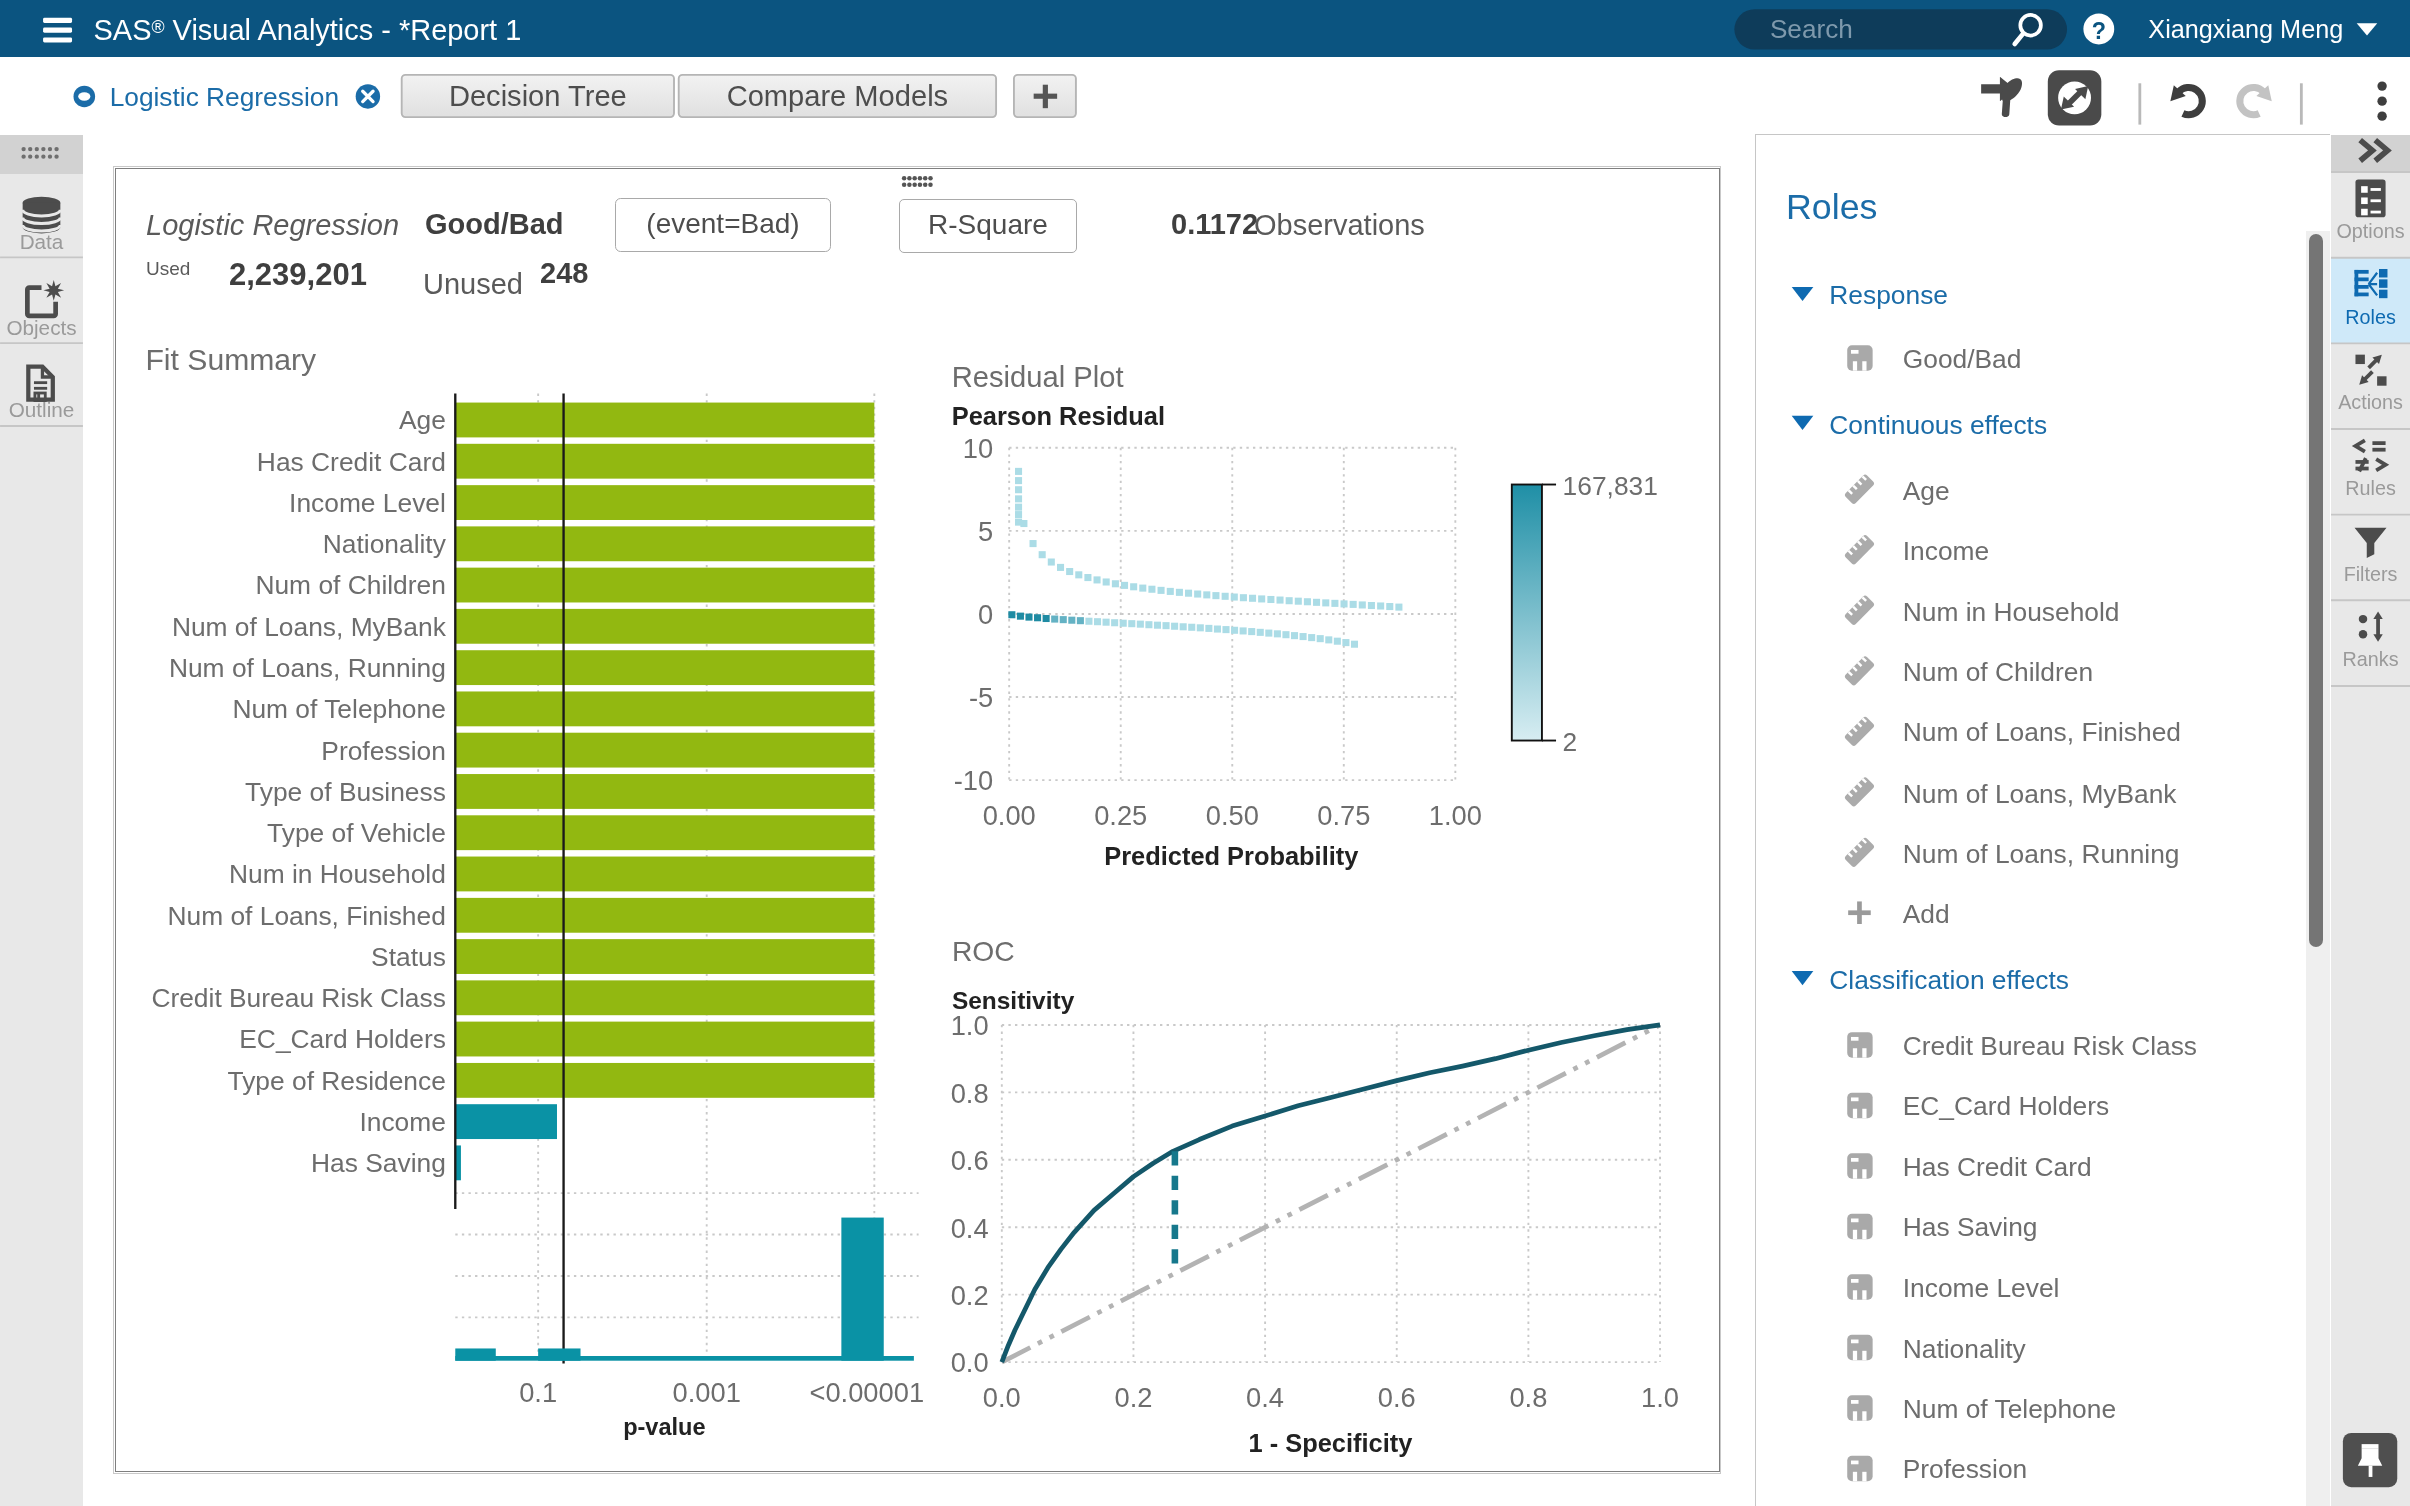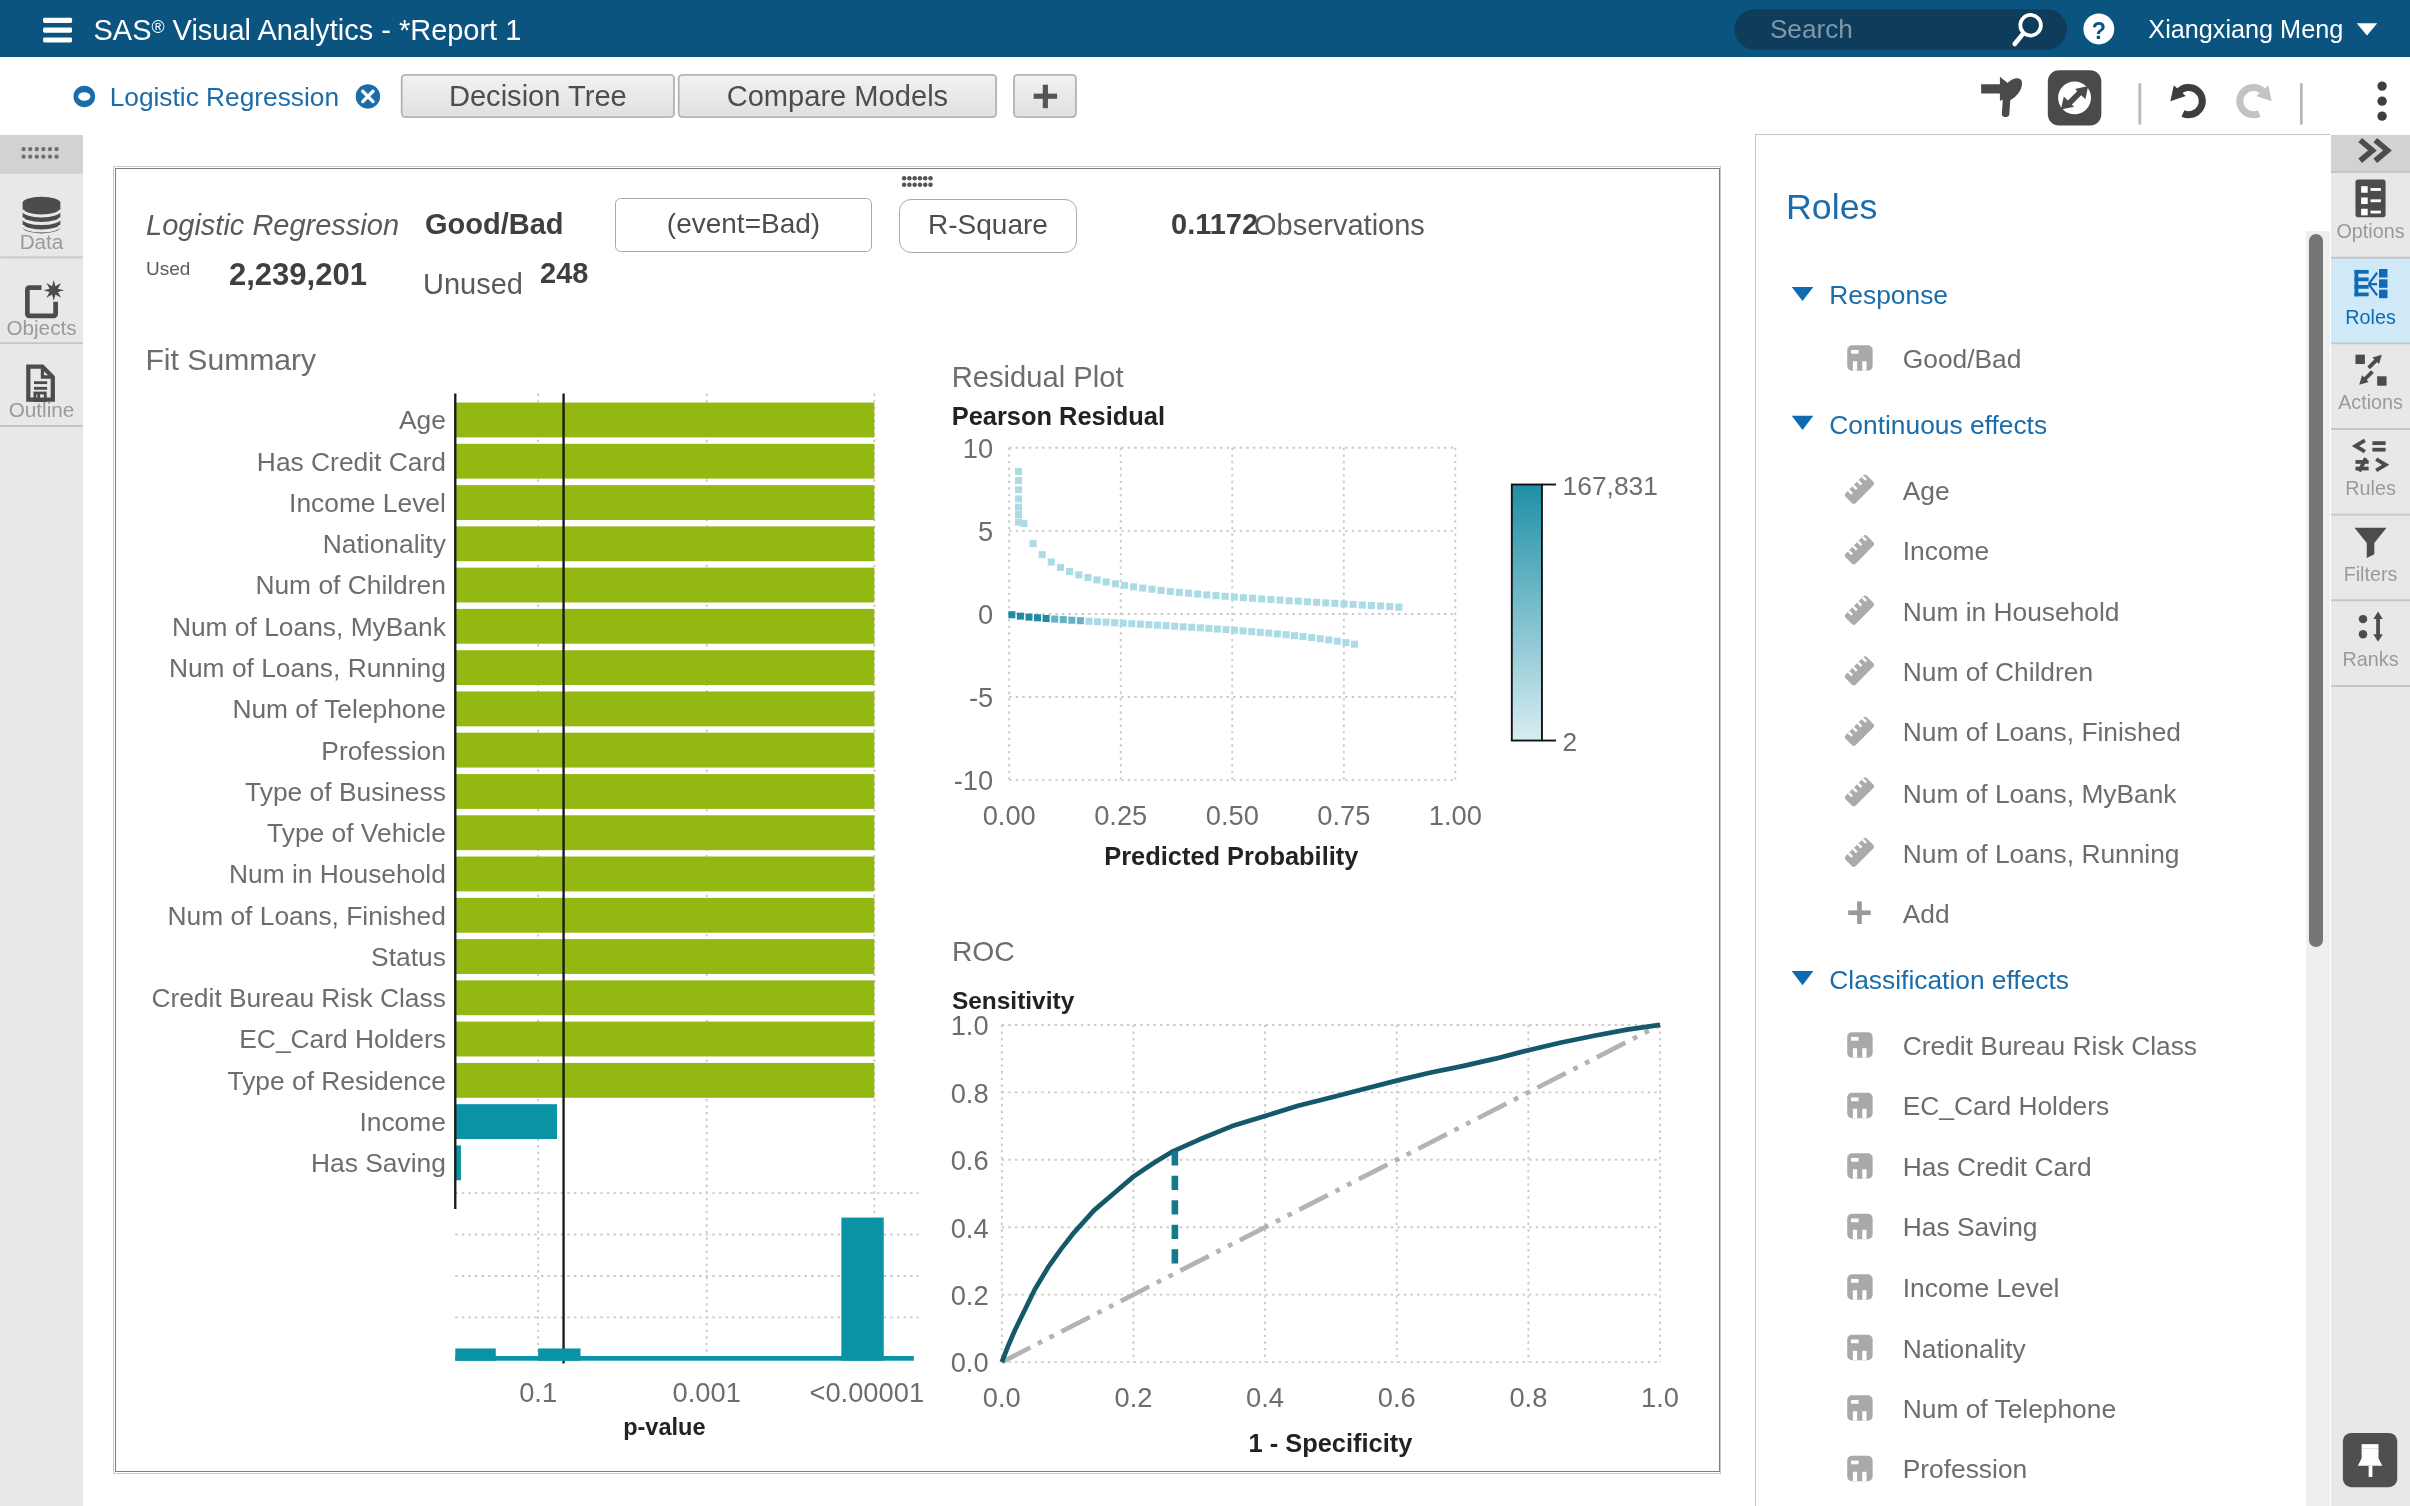--- a/index.html
+++ b/index.html
@@ -109,36 +109,36 @@
  <rect x="37" y="417" width="11" height="8"></rect>
  <line x1="41" y1="417" x2="41" y2="425"></line>
 </g>
 <text x="44" y="443" font-size="22" fill="#9a9a9a" text-anchor="middle">Outline</text>
 <line x1="0" y1="452" x2="88" y2="452" stroke="#c6c6c6" stroke-width="2"></line>
 </svg>
 <div class="abs" style="left:113px;top:166px;width:1608px;height:1308px;border:0.9px solid #c9c9c9;"></div>
 <div class="abs" style="left:115px;top:168px;width:1605px;height:1304px;border:1.9px solid #7f7f7f;background:#fff"></div>
 <div class="txt" style="left:146px;top:209px;font-size:29px;font-style:italic;color:#5a5a5a">Logistic Regression</div>
 <div class="txt" style="left:425px;top:208px;font-size:29px;font-weight:bold;color:#3f3f3f">Good/Bad</div>
-<div class="abs" style="left:615px;top:198px;width:257px;height:54px;border:1.9px solid #a9a9a9;border-radius:5.6px;background:#fff;text-align:center;line-height:50px;font-size:28px;color:#4d4d4d">(event=Bad)</div>
+<div class="abs" style="left:615px;top:198px;width:216px;height:54px;border:1.9px solid #a9a9a9;border-radius:5.6px;background:#fff;text-align:center;line-height:50px;font-size:28px;color:#4d4d4d">(event=Bad)</div>
 <svg style="left:0px;top:0px" width="2411" height="264" viewBox="0 0 2560 280">
       <circle cx="960.0" cy="189" r="2.4" fill="#555"></circle>
       <circle cx="965.6" cy="189" r="2.4" fill="#555"></circle>
       <circle cx="971.2" cy="189" r="2.4" fill="#555"></circle>
       <circle cx="976.8" cy="189" r="2.4" fill="#555"></circle>
       <circle cx="982.4" cy="189" r="2.4" fill="#555"></circle>
       <circle cx="988.0" cy="189" r="2.4" fill="#555"></circle>
       <circle cx="960.0" cy="196" r="2.4" fill="#555"></circle>
       <circle cx="965.6" cy="196" r="2.4" fill="#555"></circle>
       <circle cx="971.2" cy="196" r="2.4" fill="#555"></circle>
       <circle cx="976.8" cy="196" r="2.4" fill="#555"></circle>
       <circle cx="982.4" cy="196" r="2.4" fill="#555"></circle>
       <circle cx="988.0" cy="196" r="2.4" fill="#555"></circle>
     </svg>
-<div class="abs" style="left:899px;top:199px;width:178px;height:54px;border:1.9px solid #a9a9a9;border-radius:12px;background:#fff;text-align:center;line-height:50px;font-size:28px;color:#4d4d4d">R-Square</div>
+<div class="abs" style="left:899px;top:199px;width:178px;height:54px;border:1.9px solid #a9a9a9;border-radius:5px;background:#fff;text-align:center;line-height:50px;font-size:28px;color:#4d4d4d">R-Square</div>
 <div class="txt" style="left:1171px;top:208px;font-size:29px;font-weight:bold;color:#3f3f3f">0.1172</div>
 <div class="txt" style="left:1254px;top:209px;font-size:29px;color:#5a5a5a">Observations</div>
 <div class="txt" style="left:146px;top:258px;font-size:19px;color:#5a5a5a">Used</div>
 <div class="txt" style="left:229px;top:257px;font-size:31px;font-weight:bold;color:#3f3f3f">2,239,201</div>
 <div class="txt" style="left:423px;top:268px;font-size:29px;color:#5a5a5a">Unused</div>
 <div class="txt" style="left:540px;top:257px;font-size:29px;font-weight:bold;color:#3f3f3f">248</div>
 <svg style="left:118px;top:339px" width="829" height="1130" viewBox="0 0 880 1200">
       <text x="29" y="33" font-size="32" fill="#6d6d6d">Fit Summary</text>
       <line x1="446" y1="58" x2="446" y2="1085" stroke="#c9c9c9" stroke-width="2" stroke-dasharray="2.5,4.5"></line>
       <line x1="625" y1="58" x2="625" y2="1085" stroke="#c9c9c9" stroke-width="2" stroke-dasharray="2.5,4.5"></line>

